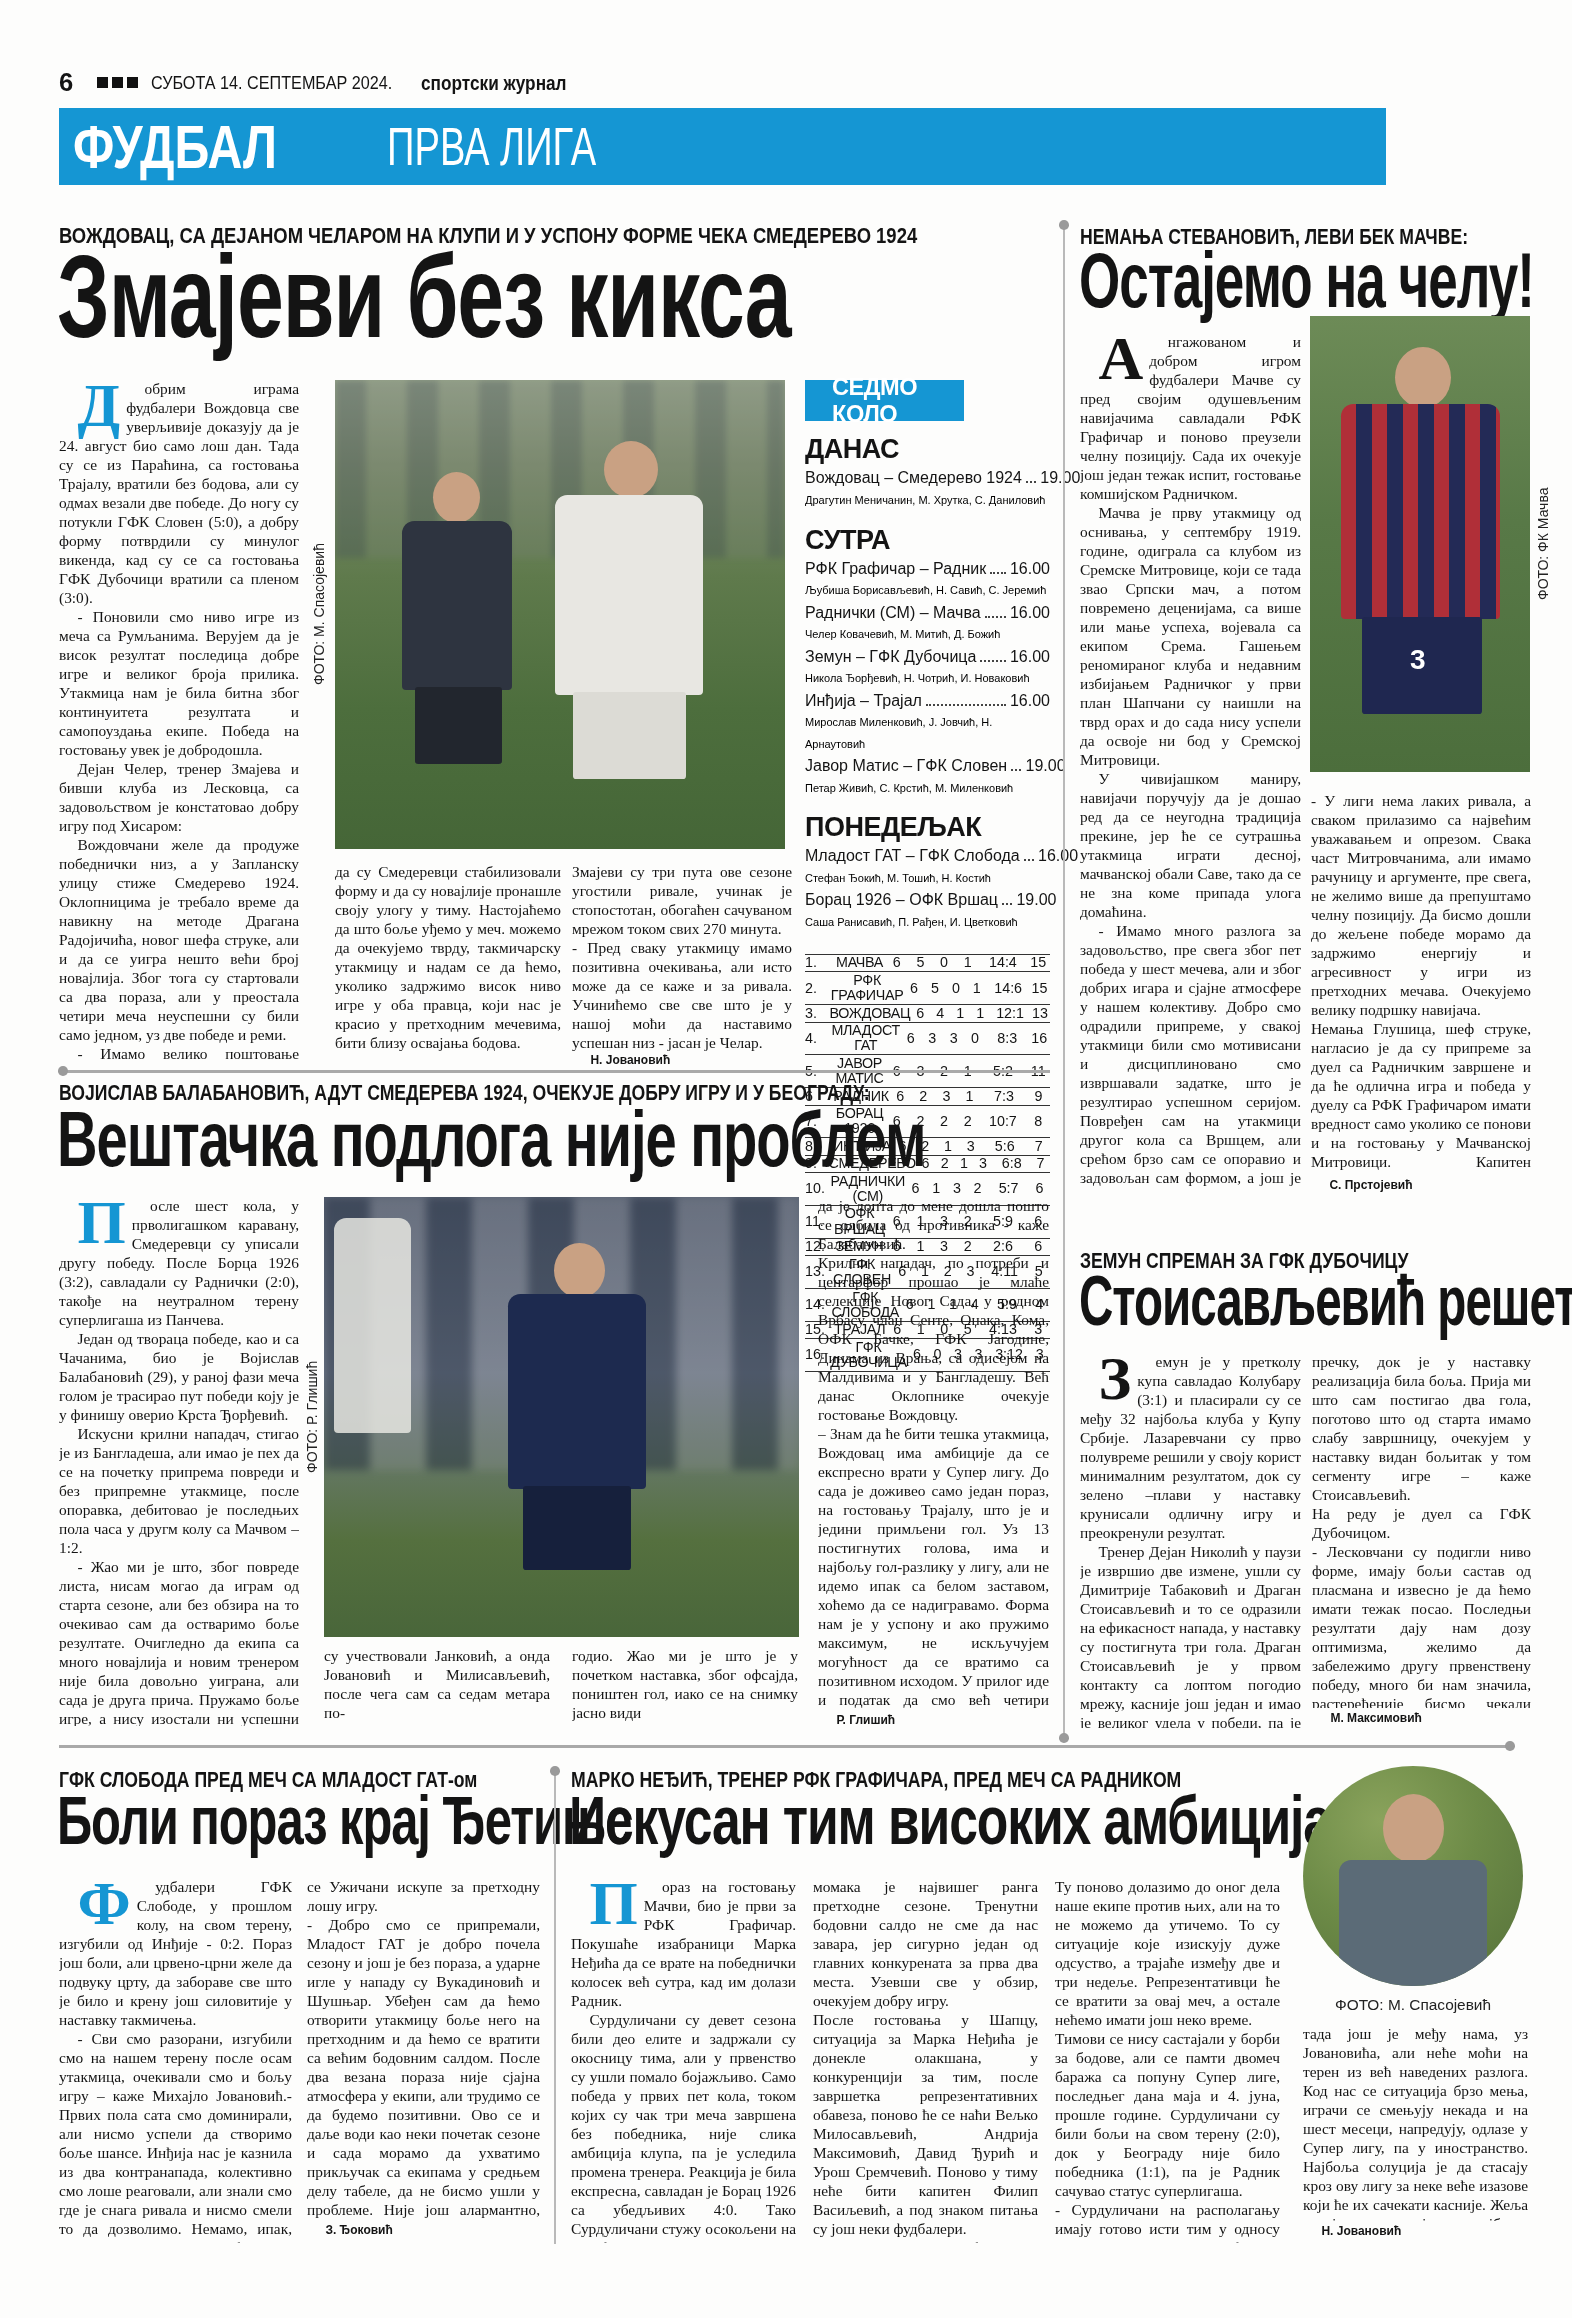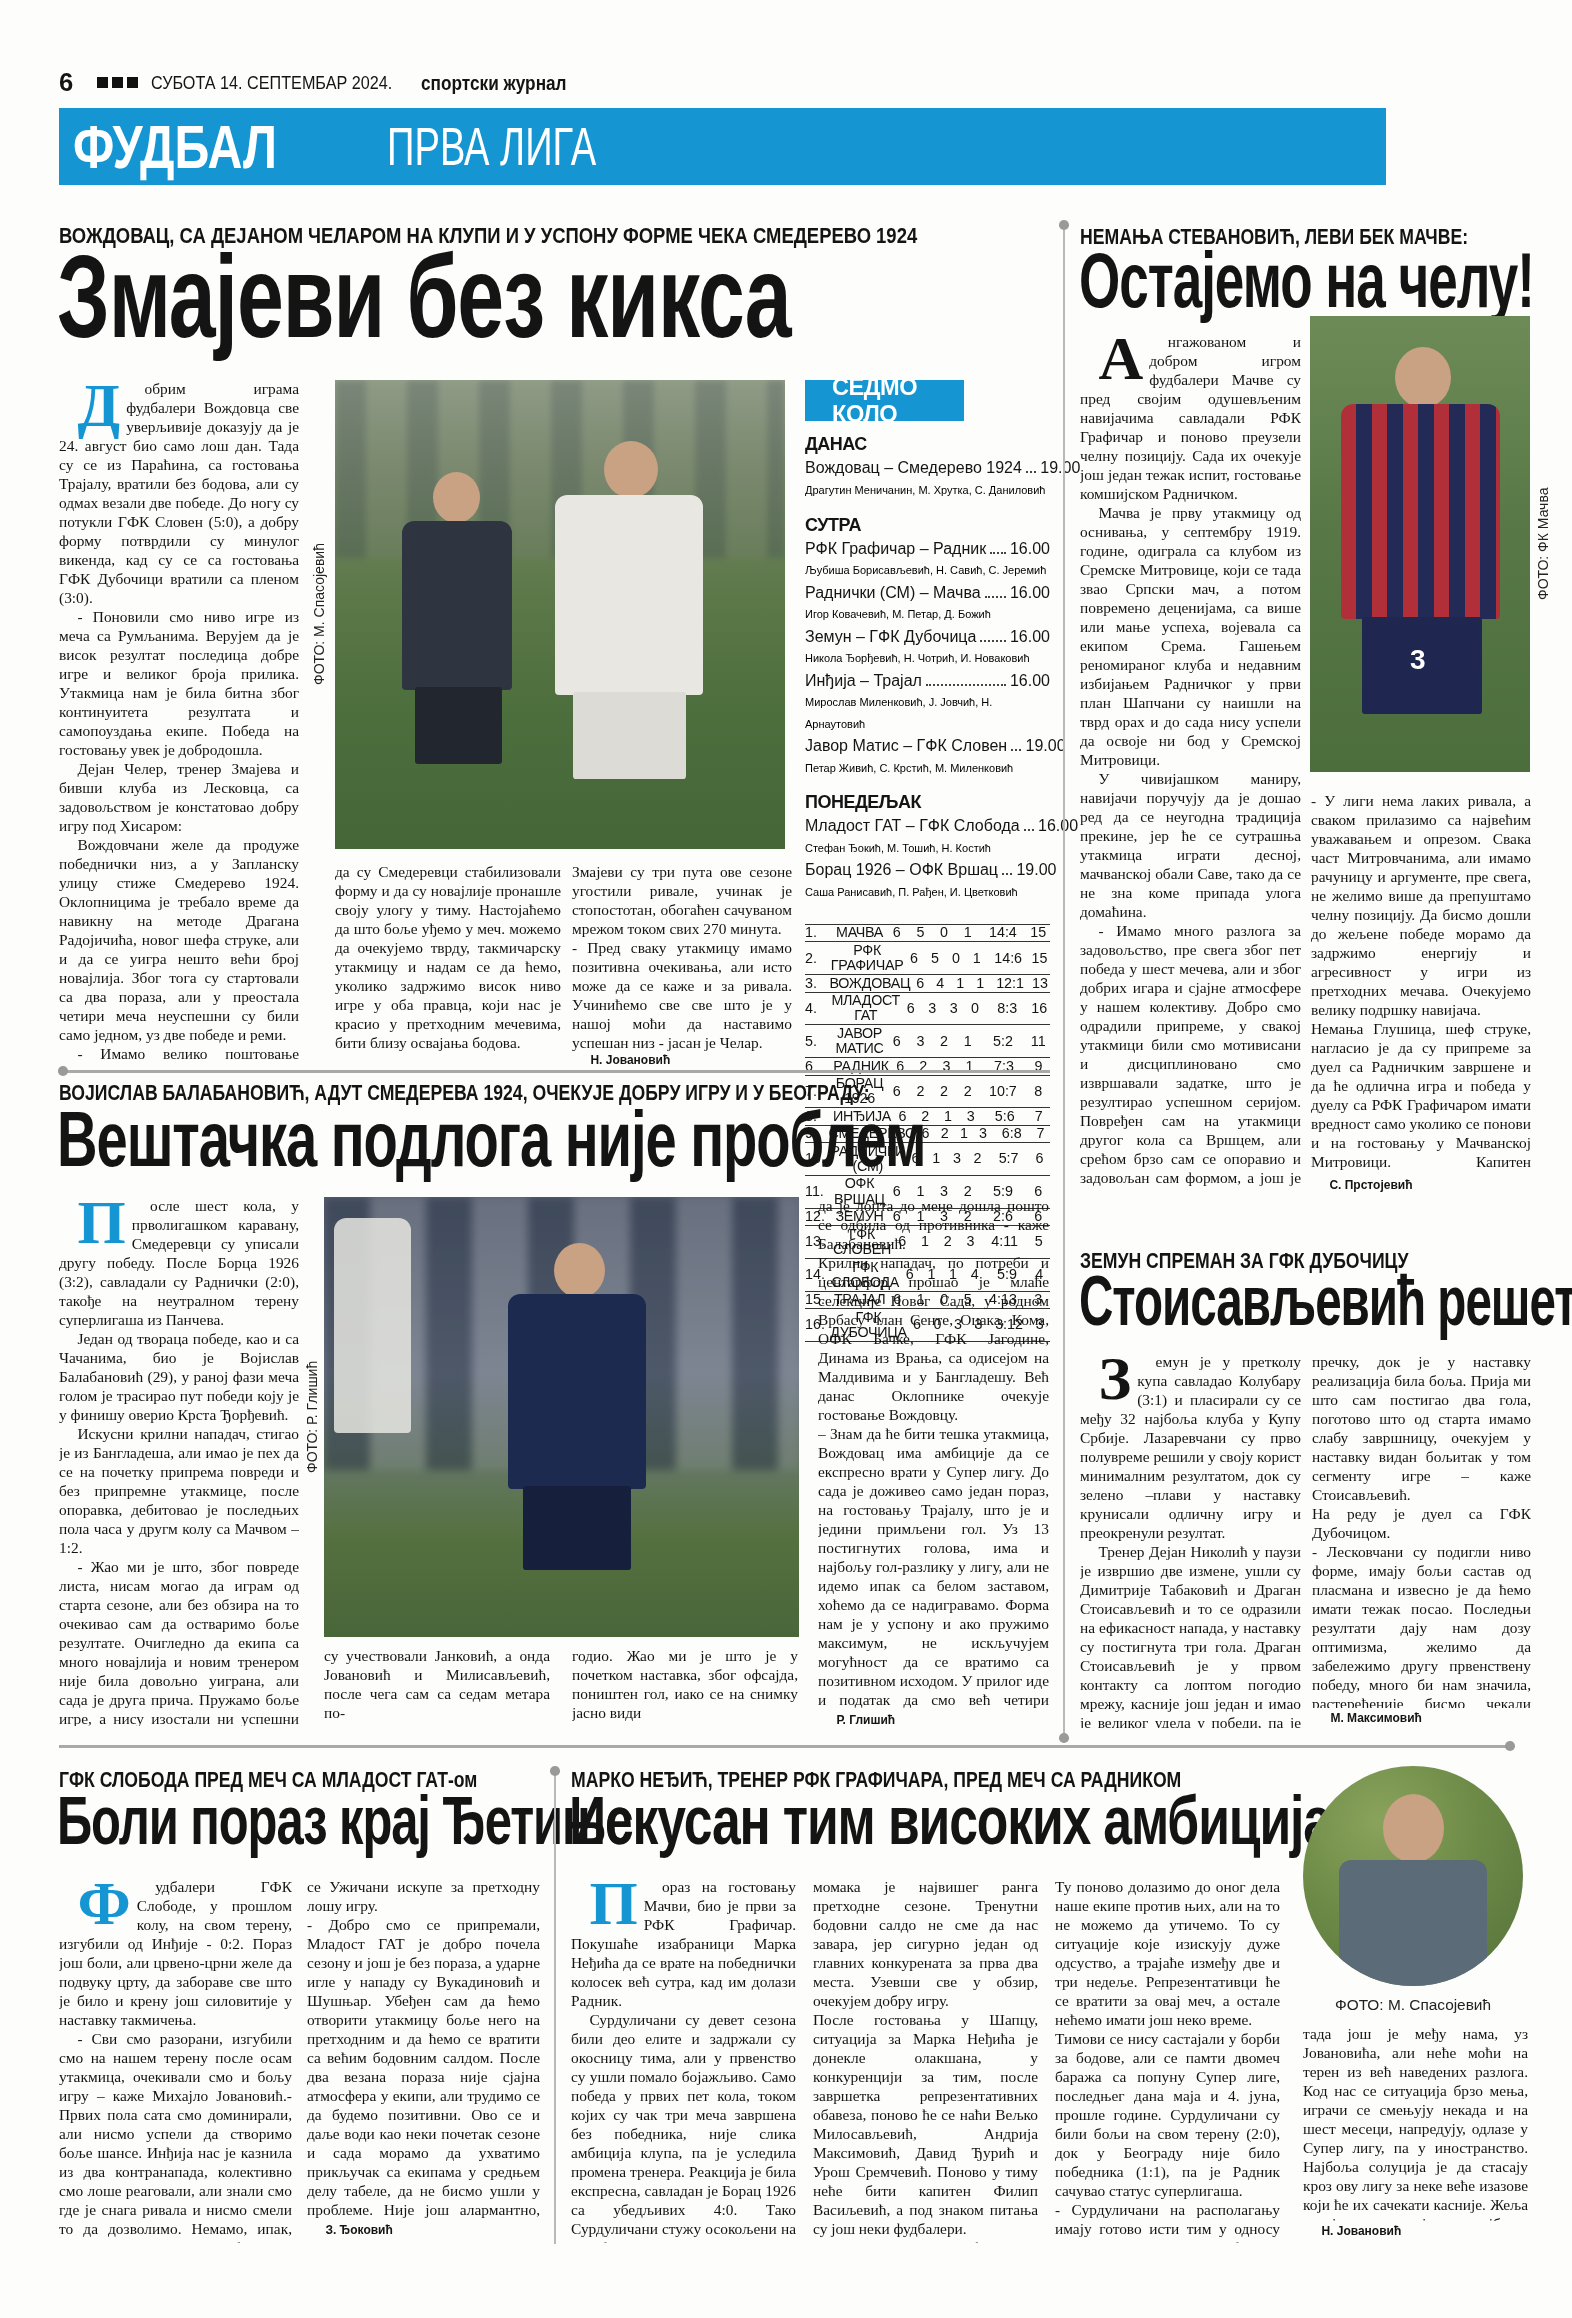--- a/index.html
+++ b/index.html
@@ -69,21 +69,21 @@
   .photo3 .blur1{position:absolute;left:0;top:0;width:100%;height:62%;
      background:repeating-linear-gradient(90deg,rgba(30,40,60,.45) 0 46px,rgba(150,150,160,.25) 46px 102px);filter:blur(4.1px);}
   
   .photo4{border-radius:50%;background:radial-gradient(circle at 35% 25%,#8aa35c 0%,#6d8b47 45%,#55703a 100%);}
 
   
   .fixbox{position:absolute;left:805px;top:380px;width:245px;font-family:"Liberation Sans", sans-serif;}
   .fixtitle{width:159px;height:41px;background:var(--brand);color:#fff;font-weight:bold;font-size:23.6px;
             display:flex;align-items:center;padding-left:27px;transform-origin:0 50%;letter-spacing:-0.5px;}
   .fx-items{margin-top:11.3px;}
-  .fx-day{font-weight:bold;font-size:18px;margin:13.3px 0 2px 0;letter-spacing:-0.5px;}
+  .fx-day{font-weight:bold;font-size:27px;margin:13.3px 0 2px 0;letter-spacing:-0.5px;}
   .fx-line{display:flex;align-items:baseline;font-size:16px;line-height:22.5px;}
   .fx-pair{white-space:nowrap;}
   .fx-dots{flex:1;border-bottom:2px dotted #444;margin:0 4.1px 4.1px 4.1px;min-width:10.2px;}
   .fx-time{white-space:nowrap;}
   .fx-off{font-size:11px;line-height:21.5px;color:#000000;}
   .ltable{margin-top:20.5px;border-bottom:1px solid #333;}
   .trow{display:flex;align-items:center;font-size:14.3px;line-height:15.4px;border-top:1px solid #333;padding:0.5px 0;}
   .tpos{width:29px;} .tteam{flex:1;letter-spacing:-0.3px;text-align:center;}
   .tnum{width:23.6px;text-align:center;} .tscore{width:47px;text-align:center;}
 
@@ -198,21 +198,21 @@
           <div class="fx-line" data-name="fixture-match">
             <span class="fx-pair" data-field="pair">Раднички (СМ) – Мачва</span>
             <span class="fx-dots" data-name="dotted-leader"></span>
             <span class="fx-time" data-field="time">16.00</span>
           </div>
 
         </div>
 
         <div data-name="fixture-item">
 
-          <div class="fx-off" data-name="fixture-officials" data-field="officials">Игор Ковачевић, М. Петар, Д. Божић</div>
+          <div class="fx-off" data-name="fixture-officials" data-field="officials">Челер Ковачевић, М. Митић, Д. Божић</div>
         </div>
 
         <div data-name="fixture-item">
 
           <div class="fx-line" data-name="fixture-match">
             <span class="fx-pair" data-field="pair">Земун – ГФК Дубочица</span>
             <span class="fx-dots" data-name="dotted-leader"></span>
             <span class="fx-time" data-field="time">16.00</span>
           </div>
 

